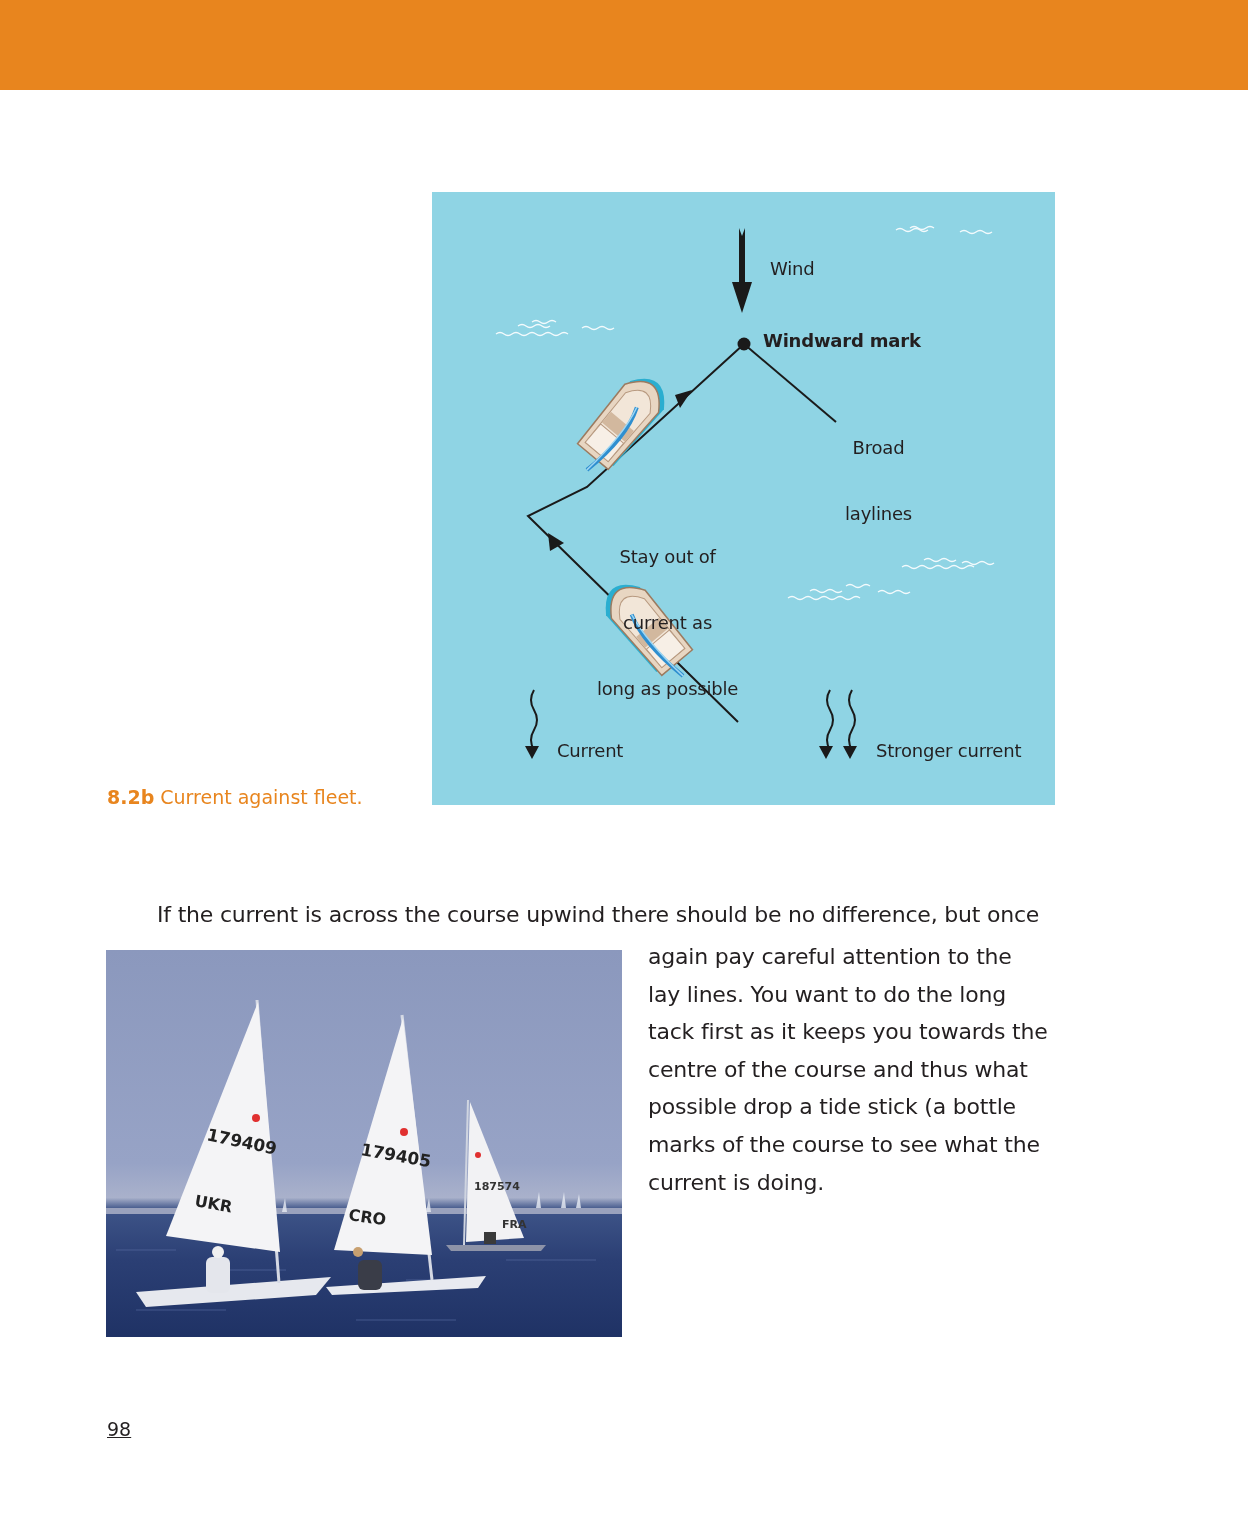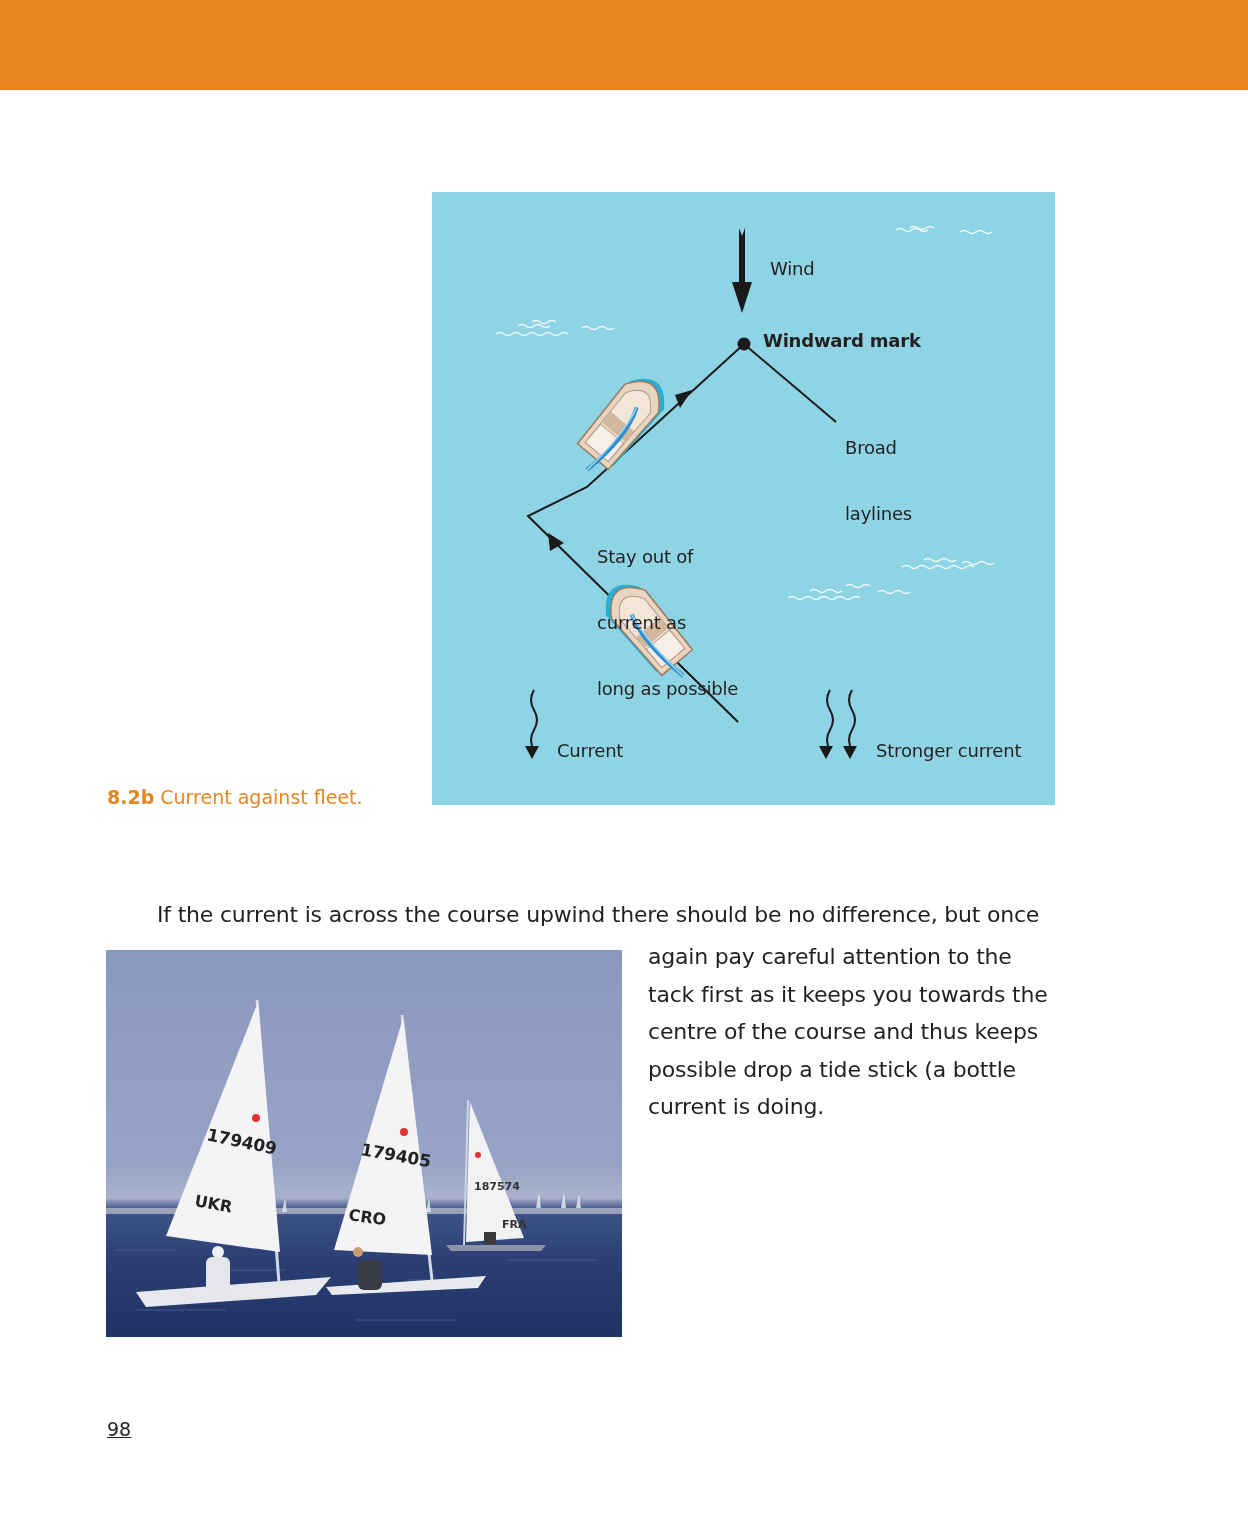--- a/index.html
+++ b/index.html
@@ -24,20 +24,21 @@
     }
     .diagram svg { position: absolute; left: 0; top: 0; }
     .dlabel {
       position: absolute;
       font-family: "DejaVu Sans", sans-serif;
       font-size: 18px;
       line-height: 22px;
       color: #231f20;
       white-space: pre;
       letter-spacing: -0.2px;
+      text-align: center;
     }
     .caption {
       position: absolute; left: 107px; top: 786px;
       font-size: 19px;
       color: #E8851E;
       white-space: nowrap;
     }
     .caption .num { font-weight: bold; }
     .body-first {
       position: absolute; left: 157px; top: 900px;
@@ -203,19 +204,21 @@
       <text x="242" y="270" font-family="DejaVu Sans, sans-serif" font-size="16" font-weight="bold" fill="#222" transform="rotate(8 242 270)">CRO</text>
       <circle cx="298" cy="182" r="4" fill="#e03030"></circle>
       <rect x="252" y="310" width="24" height="30" rx="6" fill="#3a3d48"></rect>
       <circle cx="252" cy="302" r="5" fill="#c8a070"></circle>
     </g>
   </svg>
 </div>
 
 <div class="body-col">
   <div>again pay careful attention to the</div>
+  <div>lay lines. You want to do the long</div>
   <div>tack first as it keeps you towards the</div>
-  <div>centre of the course and thus keeps</div>
+  <div>centre of the course and thus what</div>
   <div>possible drop a tide stick (a bottle</div>
+  <div>marks of the course to see what the</div>
   <div>current is doing.</div>
 </div>
 
 <div class="page-number">98</div>
 
 </body></html>

